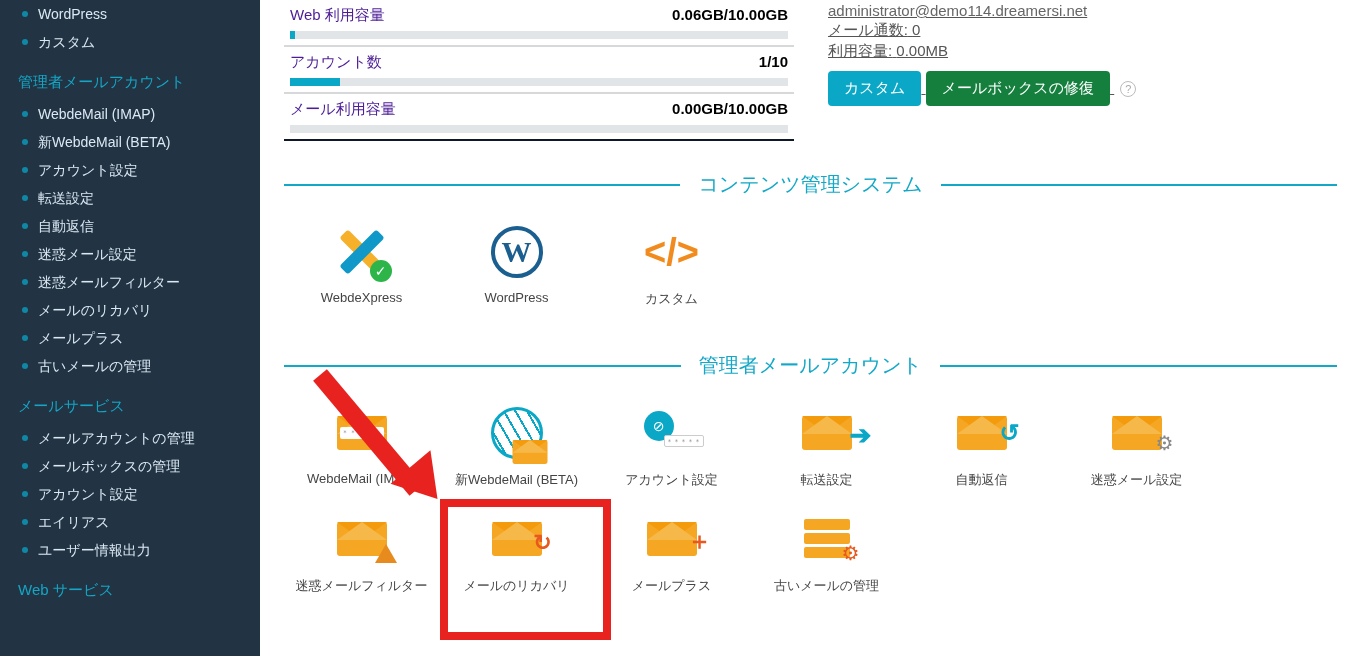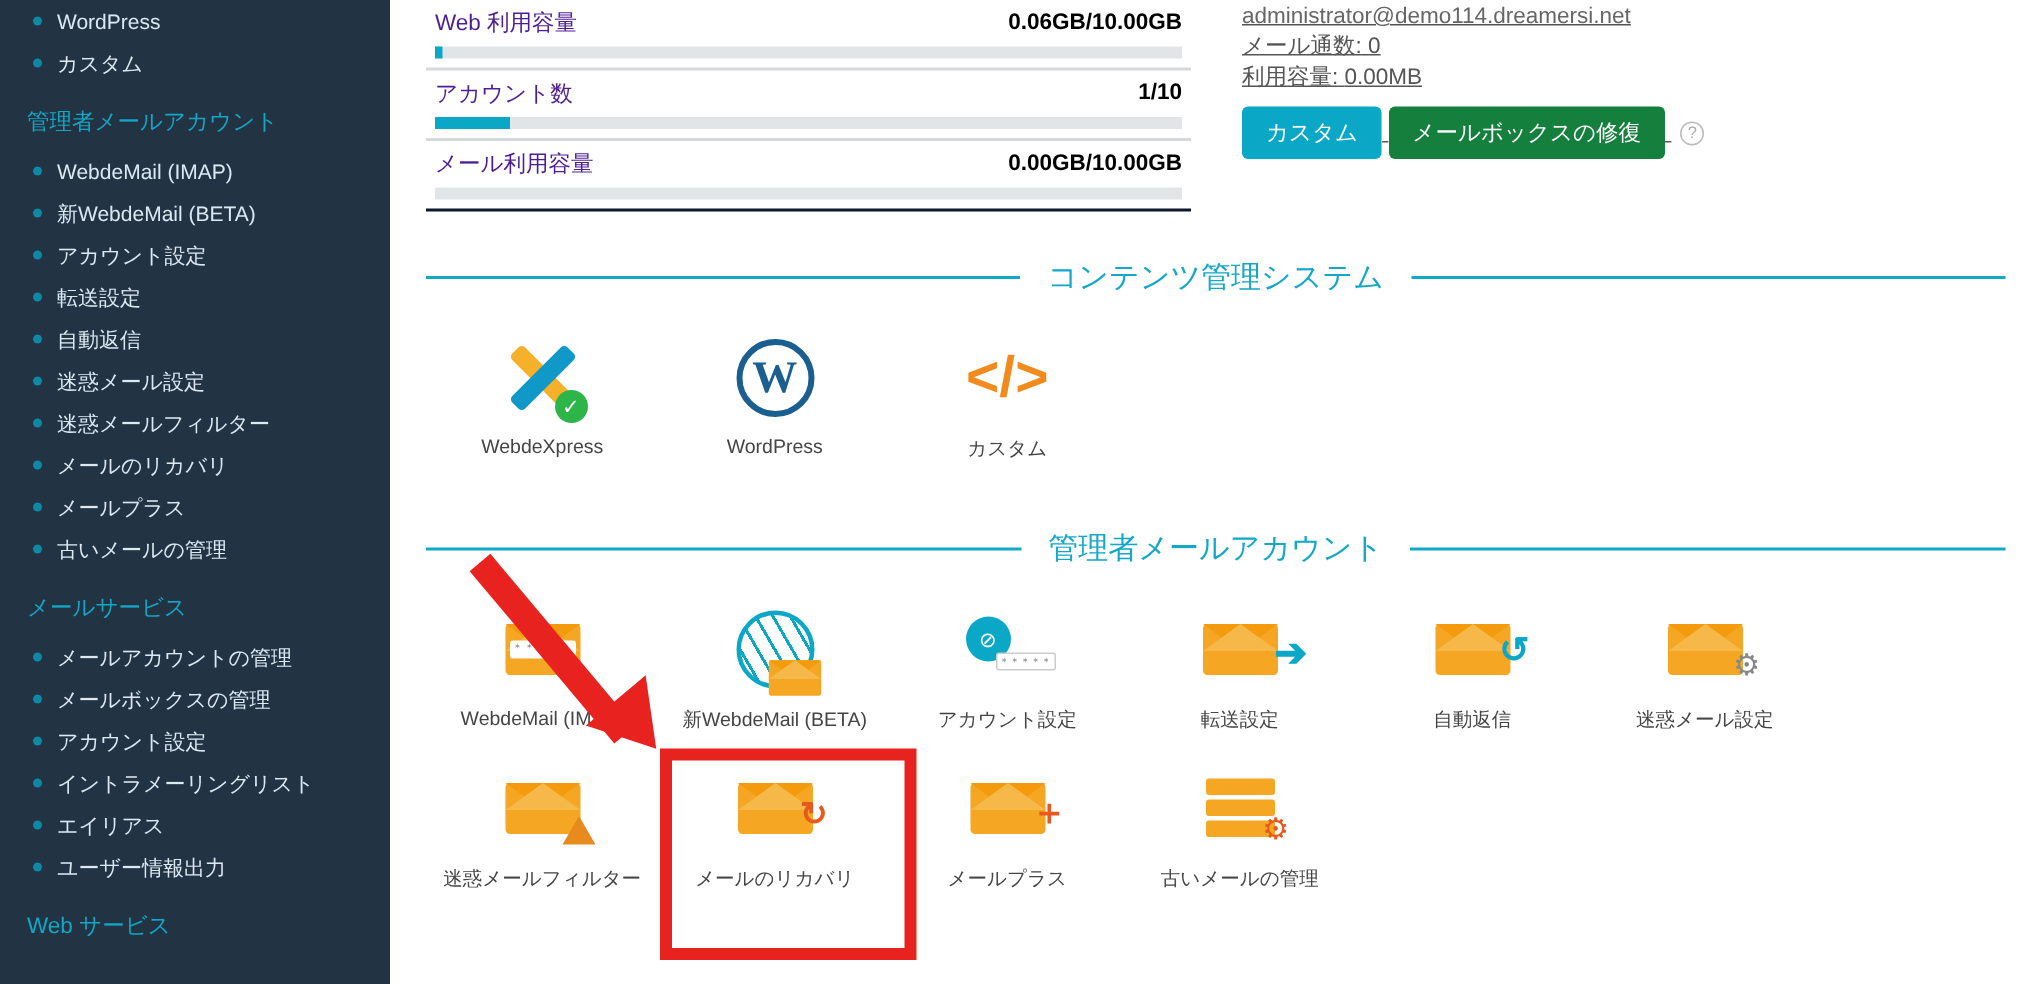--- a/index.html
+++ b/index.html
@@ -189,23 +189,20 @@
   <div class="side-item">
       <span>メールアカウントの管理</span>
     </div>
   <div class="side-item">
       <span>メールボックスの管理</span>
     </div>
   <div class="side-item">
       <span>アカウント設定</span>
     </div>
   <div class="side-item">
-      <span>イントラメーリングリスト</span>
-    </div>
-  <div class="side-item">
       <span>エイリアス</span>
     </div>
   <div class="side-item">
       <span>ユーザー情報出力</span>
     </div>
 
   <div class="side-heading">Web サービス</div>
 
 </nav>
 

